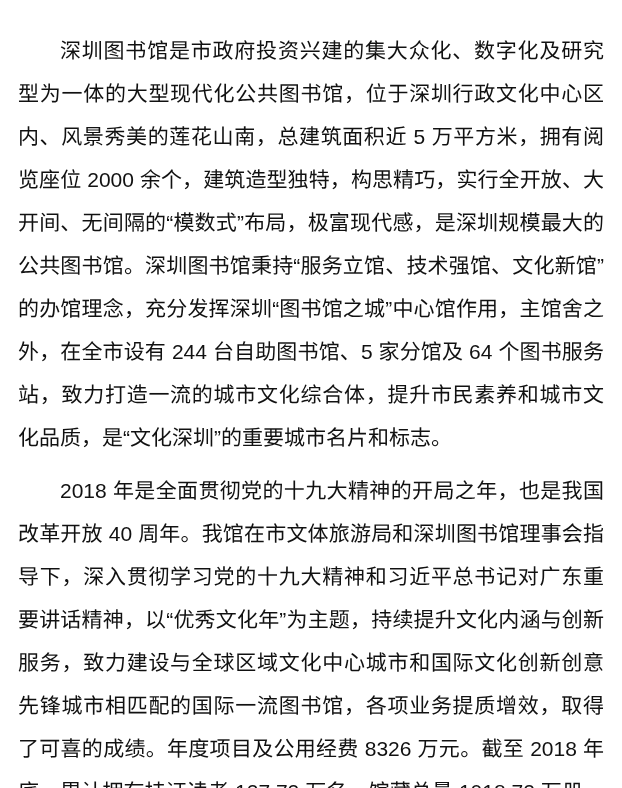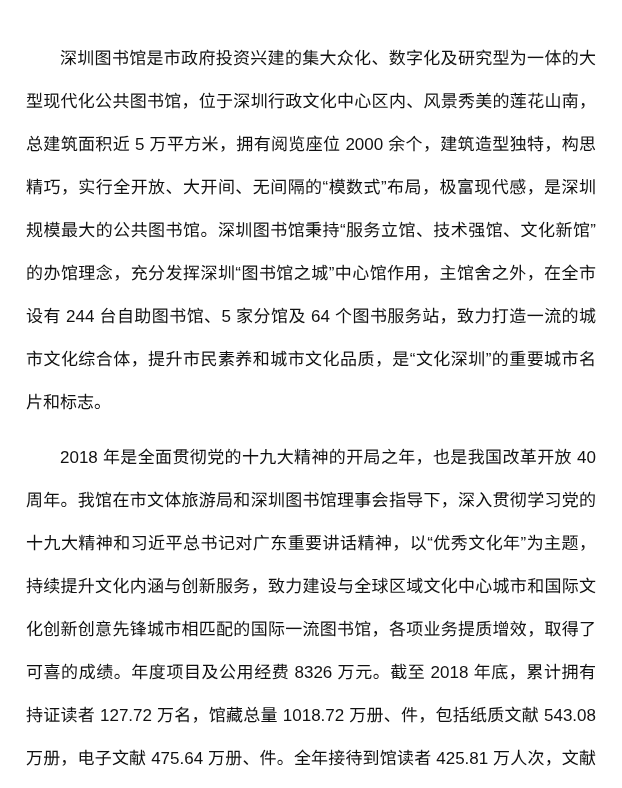--- a/index.html
+++ b/index.html
@@ -14,23 +14,23 @@
     font-family: "Liberation Sans", sans-serif;
   }
   .page {
     box-sizing: border-box;
     width: 622px;
     height: 788px;
     padding: 25px 14px 0 14px;
     background: #ffffff;
   }
   .para {
-    margin: 12px;
+    margin: 4px;
     color: #111111;
-    font-size: 17px;
+    font-size: 21px;
     line-height: 43px;
     text-align: justify;
     text-justify: inter-ideograph;
     text-indent: 2em;
     letter-spacing: 0;
     word-break: break-all;
   }
   .para + .para {
     margin-top: 10px;
   }

